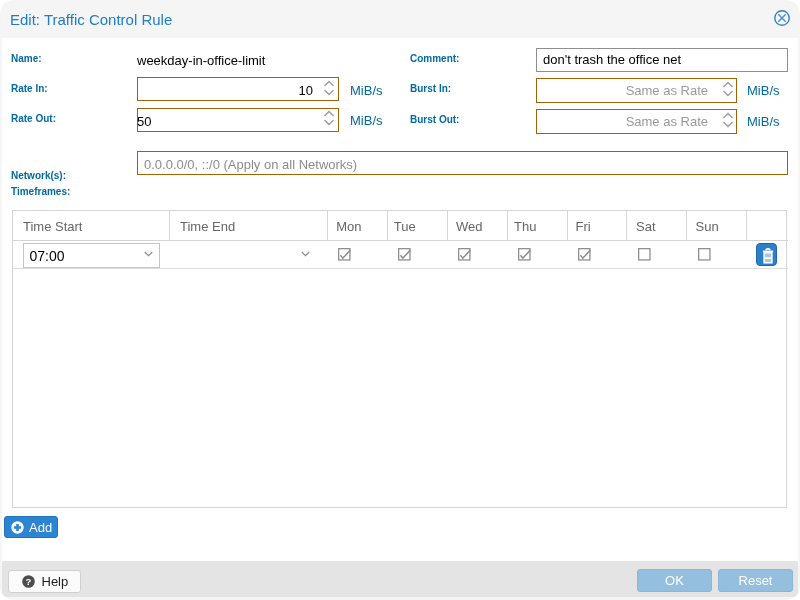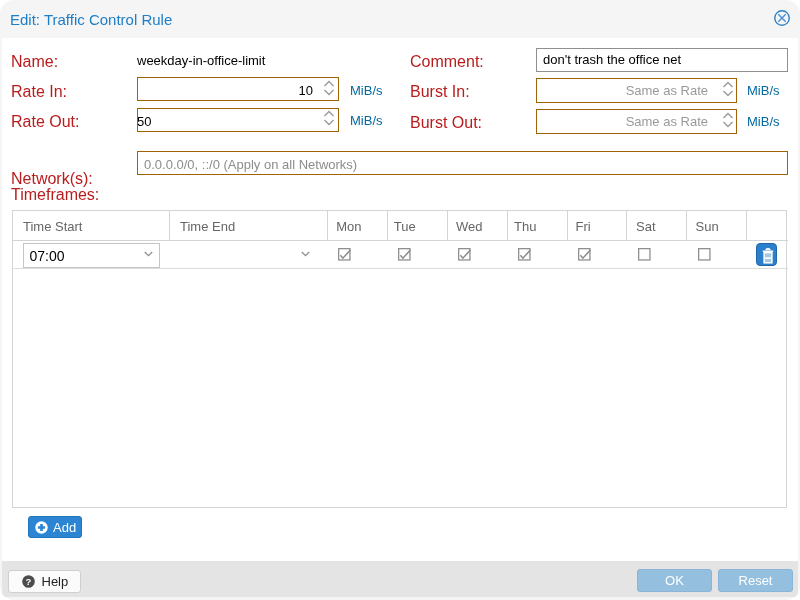--- a/index.html
+++ b/index.html
@@ -1,20 +1,20 @@
 <!DOCTYPE html>
 <html><head>
 <meta charset="utf-8">
 <style>
 * { margin:0; padding:0; box-sizing:border-box; }
 html,body { width:800px; height:600px; background:#fff; font-family:"Liberation Sans", sans-serif; }
 .win { position:absolute; left:0; top:0; width:800px; height:600px; background:#f5f5f5; border-radius:14px; overflow:hidden; }
 .body { position:absolute; left:2px; top:38px; width:796px; height:523px; background:#fff; }
 .title { position:absolute; left:10px; top:11px; font-size:15px; color:#1c7dc9; }
-.lbl { position:absolute; font-size:16px; color:#b91c1c; white-space:nowrap; }
+.lbl { position:absolute; font-size:10px; color:#0369a1; white-space:nowrap;font-weight:bold; }
 .val { position:absolute; font-size:13px; color:#000; white-space:nowrap; }
 .inp { position:absolute; background:#fff; border:1px solid #a16207; font-size:13px; }
 .sp { position:absolute; width:14px; }
 .unit { position:absolute; font-size:13px; color:#0369a1; }
 .tbl { position:absolute; left:12px; top:210px; width:775px; height:298px; background:#fff; border:1px solid #d4d4d4; }
 .hline { position:absolute; background:#d4d4d4; }
 .htxt { position:absolute; top:8px; font-size:13px; color:#666; }
 .combo { position:absolute; top:31.5px; height:25px; background:#fff; border:1px solid #c5c5c5; font-size:14px; color:#000; }
 .cbx { position:absolute; top:37px; width:12.6px; height:12.6px; overflow:visible; }
 .btn { position:absolute; border-radius:3px; font-size:13px; }
@@ -132,21 +132,21 @@
     <div style="position:absolute;left:743px;top:31.5px;width:21px;height:23px;background:#2c80cb;border:1px solid #2068ad;border-radius:4px">
       <svg style="position:absolute;left:3.5px;top:3.8px" width="14" height="18" viewBox="0 0 14 18">
         <path d="M4.8 2.9 Q7 0.7 9.2 2.9" fill="none" stroke="#fff" stroke-width="1.7"></path>
         <rect x="1.6" y="3.4" width="10.8" height="1.7" fill="#fff" rx="0.8"></rect>
         <rect x="3.1" y="5.6" width="7.8" height="10.2" fill="#a6c8e6" stroke="#fff" stroke-width="1.5"></rect>
         <rect x="3.6" y="10.3" width="6.8" height="1.6" fill="#fff"></rect>
       </svg>
     </div>
   </div>
 
-  <div class="btn" style="left:28px;top:516px;width:54px;height:22px;background:#2b85d2;border:1px solid #2173ba">
+  <div class="btn" style="left:4px;top:516px;width:54px;height:22px;background:#2b85d2;border:1px solid #2173ba">
     <svg style="position:absolute;left:6px;top:4.3px" width="13" height="13" viewBox="0 0 13 13">
       <circle cx="6.5" cy="6.5" r="6.2" fill="#fff"></circle>
       <path d="M6.5 2.9 L6.5 10.1 M2.9 6.5 L10.1 6.5" stroke="#2b85d2" stroke-width="2.6"></path>
     </svg>
     <span style="position:absolute;left:24px;top:3px;color:#fff">Add</span>
   </div>
 
   <div style="position:absolute;left:2px;top:561px;width:796px;height:36px;background:#e4e4e4"></div>
   <div class="btn" style="left:7.5px;top:570px;width:73.5px;height:22.5px;background:#fbfbfb;border:1px solid #cfcfcf">
     <svg style="position:absolute;left:13px;top:4px" width="13" height="13" viewBox="0 0 13 13">

